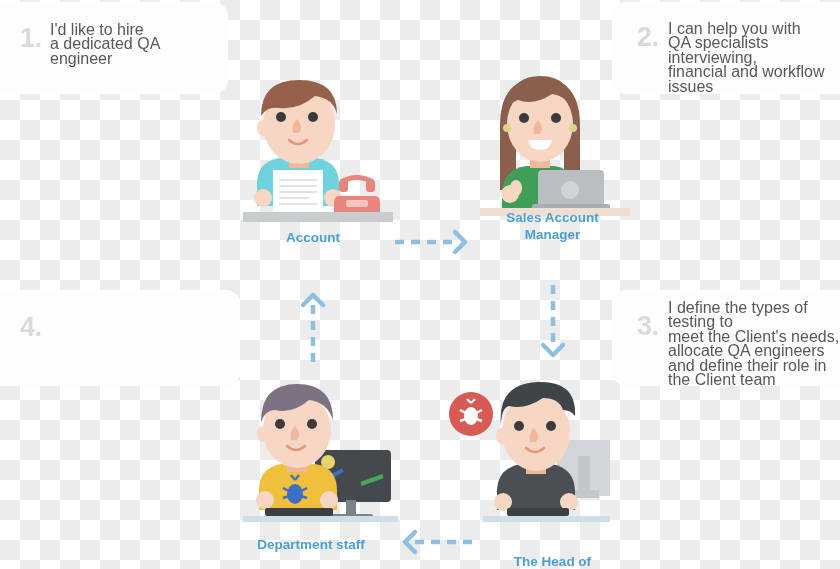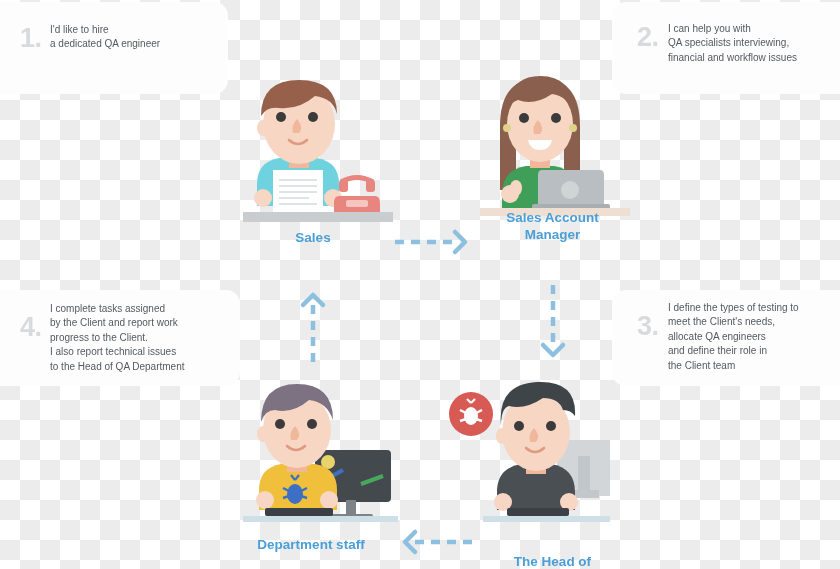--- a/index.html
+++ b/index.html
@@ -31,21 +31,21 @@
     position:absolute;
     color:#d8dade;
     font-size:27px;
     font-weight:bold;
     letter-spacing:-0.5px;
     line-height:1;
   }
   .card .body{
     position:absolute;
     color:#55595e;
-    font-size:10px;
+    font-size:16px;
     line-height:14.4px;
     white-space:pre-line;
   }
   #card1{left:-18px;top:2px;width:246px;height:92px;}
   #card1 .num{left:38px;top:23px;}
   #card1 .body{left:68px;top:21px;width:175px;}
 
   #card2{left:612px;top:2px;width:246px;height:92px;}
   #card2 .num{left:25px;top:22px;}
   #card2 .body{left:56px;top:20px;width:190px;}
@@ -101,25 +101,20 @@
     <div class="num">3.</div>
     <div class="body">I define the types of testing to
 meet the Client's needs,
 allocate QA engineers
 and define their role in
 the Client team</div>
   </div>
 
   <div class="card" id="card4">
     <div class="num">4.</div>
-    <div class="body">I complete tasks assigned
-by the Client and report work
-progress to the Client.
-I also report technical issues
-to the Head of QA Department</div>
   </div>
 
   <div class="fig" style="left:243px;top:72px;width:150px;height:150px;">
     <svg width="150" height="150" viewBox="0 0 150 150">
 
       <path d="M14 112 q0 -22 22 -26 h38 q22 4 22 26 v22 H14 Z" fill="#6fd2df"></path>
 
       <circle cx="20" cy="126" r="9" fill="#f7d6c4"></circle>
       <circle cx="90" cy="126" r="9" fill="#f7d6c4"></circle>
 
@@ -299,20 +294,20 @@
   <svg class="arrow" style="left:393px;top:527px;" width="84" height="30">
     <line x1="22" y1="15" x2="82" y2="15" stroke="#8cbfe0" stroke-width="4.5" stroke-dasharray="9 7" stroke-linecap="butt"></line>
     <polyline points="22,5 12,15 22,25" fill="none" stroke="#8cbfe0" stroke-width="4.5" stroke-linecap="round" stroke-linejoin="round"></polyline>
   </svg>
 
   <svg class="arrow" style="left:299px;top:283px;" width="30" height="84">
     <line x1="14" y1="22" x2="14" y2="82" stroke="#8cbfe0" stroke-width="4.5" stroke-dasharray="9 7" stroke-linecap="butt"></line>
     <polyline points="4,22 14,12 24,22" fill="none" stroke="#8cbfe0" stroke-width="4.5" stroke-linecap="round" stroke-linejoin="round"></polyline>
   </svg>
 
-  <div class="name" id="name-client">Sales</div>
+  <div class="name" id="name-client">Account</div>
   <div class="name" id="name-sam">Sales Account
 Manager</div>
   <div class="name" id="name-staff">Department staff</div>
   <div class="name" id="name-head">The Head of
 QA Department</div>
 
 </div>
 
 </body></html>

